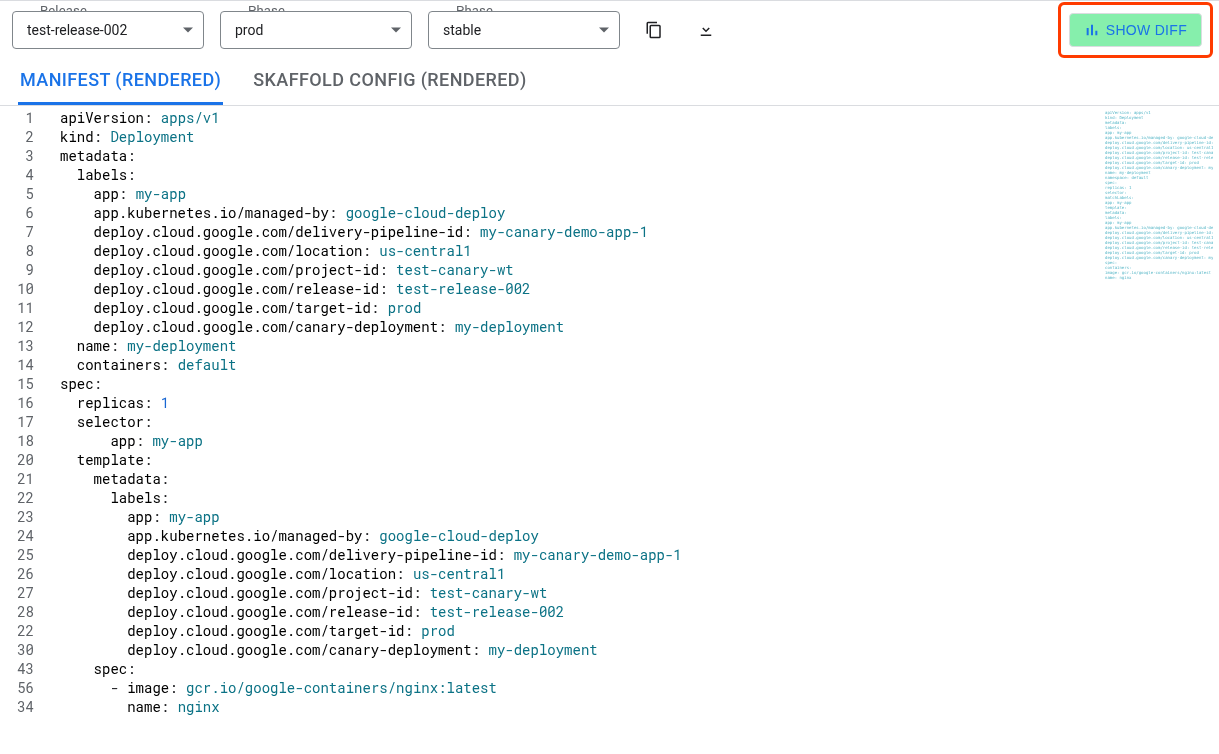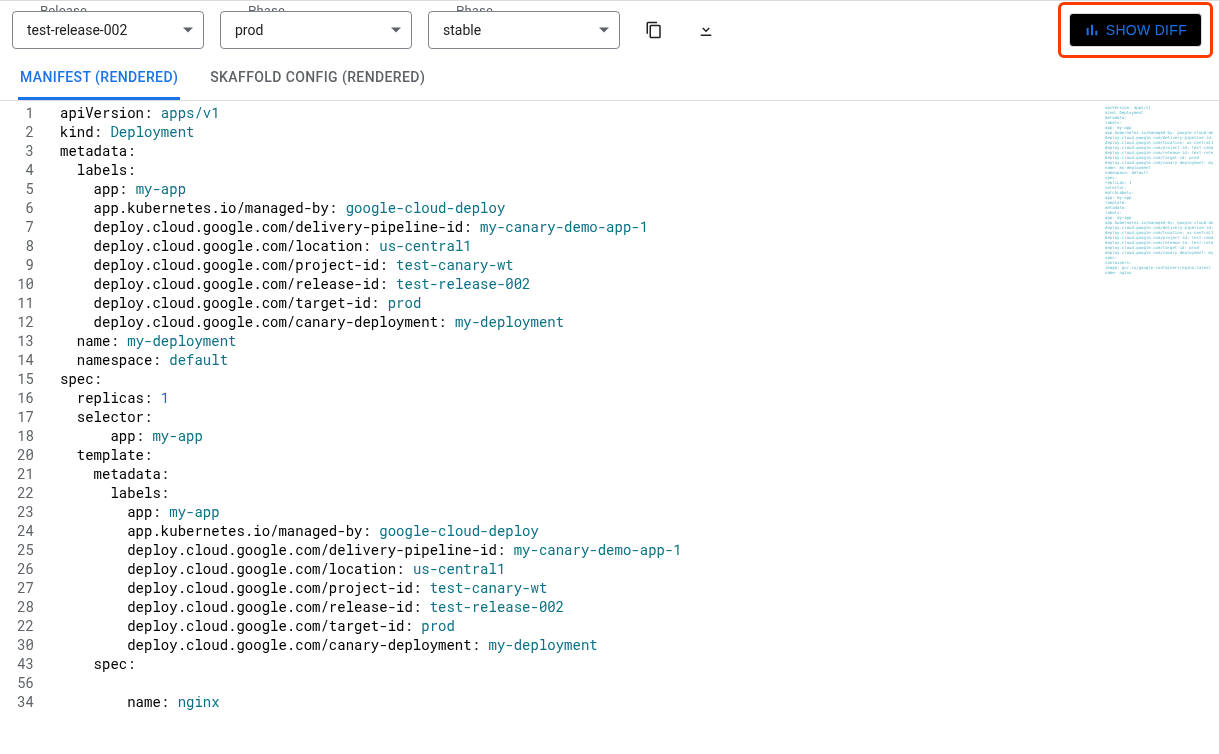--- a/index.html
+++ b/index.html
@@ -62,21 +62,21 @@
     border: none; background: none;
     display: flex; align-items: center; justify-content: center;
     cursor: pointer;
     color: #202124;
     border-radius: 50%;
   }
   .spacer { flex: 1 1 auto; }
   .show-diff-btn {
     border: 1px solid #dadce0;
     border-radius: 4px;
-    background: #000000;
+    background: #86efac;
     color: #1a73e8;
     font-weight: 500;
     font-size: 14px;
     padding: 8px 14px;
     letter-spacing: 0.3px;
     display: flex;
     align-items: flex-start;
     gap: 6px;
     cursor: pointer;
   }
@@ -89,21 +89,21 @@
     top: 2px;
   }
   .tabs {
     display: flex;
     gap: 28px;
     padding: 0 18px;
     border-bottom: 1px solid #dadce0;
   }
   .tab {
     padding: 12px 2px;
-    font-size: 14px;
+    font-size: 18px;
     letter-spacing: 0.4px;
     color: #5f6368;
     cursor: pointer;
     border-bottom: 3px solid transparent;
     font-weight: 500;
   }
   .tab.active {
     color: #1a73e8;
     border-bottom-color: #1a73e8;
   }
@@ -214,38 +214,38 @@
       <div class="code-line"><span class="gutter">4</span><span class="code">  <span class="tok-key">labels</span><span class="tok-punc">:</span></span></div>
       <div class="code-line"><span class="gutter">5</span><span class="code">    <span class="tok-key">app</span><span class="tok-punc">: </span><span class="tok-val">my-app</span></span></div>
       <div class="code-line"><span class="gutter">6</span><span class="code">    <span class="tok-key">app.kubernetes.io/managed-by</span><span class="tok-punc">: </span><span class="tok-val">google-cloud-deploy</span></span></div>
       <div class="code-line"><span class="gutter">7</span><span class="code">    <span class="tok-key">deploy.cloud.google.com/delivery-pipeline-id</span><span class="tok-punc">: </span><span class="tok-val">my-canary-demo-app-1</span></span></div>
       <div class="code-line"><span class="gutter">8</span><span class="code">    <span class="tok-key">deploy.cloud.google.com/location</span><span class="tok-punc">: </span><span class="tok-val">us-central1</span></span></div>
       <div class="code-line"><span class="gutter">9</span><span class="code">    <span class="tok-key">deploy.cloud.google.com/project-id</span><span class="tok-punc">: </span><span class="tok-val">test-canary-wt</span></span></div>
       <div class="code-line"><span class="gutter">10</span><span class="code">    <span class="tok-key">deploy.cloud.google.com/release-id</span><span class="tok-punc">: </span><span class="tok-val">test-release-002</span></span></div>
       <div class="code-line"><span class="gutter">11</span><span class="code">    <span class="tok-key">deploy.cloud.google.com/target-id</span><span class="tok-punc">: </span><span class="tok-val">prod</span></span></div>
       <div class="code-line"><span class="gutter">12</span><span class="code">    <span class="tok-key">deploy.cloud.google.com/canary-deployment</span><span class="tok-punc">: </span><span class="tok-val">my-deployment</span></span></div>
       <div class="code-line"><span class="gutter">13</span><span class="code">  <span class="tok-key">name</span><span class="tok-punc">: </span><span class="tok-val">my-deployment</span></span></div>
-      <div class="code-line"><span class="gutter">14</span><span class="code">  <span class="tok-key">namespace</span><span class="tok-punc">: </span><span class="tok-val">default</span></span></div>
+      <div class="code-line"><span class="gutter">14</span><span class="code">  <span class="tok-key">containers</span><span class="tok-punc">: </span><span class="tok-val">default</span></span></div>
       <div class="code-line"><span class="gutter">15</span><span class="code"><span class="tok-key">spec</span><span class="tok-punc">:</span></span></div>
       <div class="code-line"><span class="gutter">16</span><span class="code">  <span class="tok-key">replicas</span><span class="tok-punc">: </span><span class="tok-num">1</span></span></div>
       <div class="code-line"><span class="gutter">17</span><span class="code">  <span class="tok-key">selector</span><span class="tok-punc">:</span></span></div>
       <div class="code-line"><span class="gutter">18</span><span class="code">      <span class="tok-key">app</span><span class="tok-punc">: </span><span class="tok-val">my-app</span></span></div>
       <div class="code-line"><span class="gutter">20</span><span class="code">  <span class="tok-key">template</span><span class="tok-punc">:</span></span></div>
       <div class="code-line"><span class="gutter">21</span><span class="code">    <span class="tok-key">metadata</span><span class="tok-punc">:</span></span></div>
       <div class="code-line"><span class="gutter">22</span><span class="code">      <span class="tok-key">labels</span><span class="tok-punc">:</span></span></div>
       <div class="code-line"><span class="gutter">23</span><span class="code">        <span class="tok-key">app</span><span class="tok-punc">: </span><span class="tok-val">my-app</span></span></div>
       <div class="code-line"><span class="gutter">24</span><span class="code">        <span class="tok-key">app.kubernetes.io/managed-by</span><span class="tok-punc">: </span><span class="tok-val">google-cloud-deploy</span></span></div>
       <div class="code-line"><span class="gutter">25</span><span class="code">        <span class="tok-key">deploy.cloud.google.com/delivery-pipeline-id</span><span class="tok-punc">: </span><span class="tok-val">my-canary-demo-app-1</span></span></div>
       <div class="code-line"><span class="gutter">26</span><span class="code">        <span class="tok-key">deploy.cloud.google.com/location</span><span class="tok-punc">: </span><span class="tok-val">us-central1</span></span></div>
       <div class="code-line"><span class="gutter">27</span><span class="code">        <span class="tok-key">deploy.cloud.google.com/project-id</span><span class="tok-punc">: </span><span class="tok-val">test-canary-wt</span></span></div>
       <div class="code-line"><span class="gutter">28</span><span class="code">        <span class="tok-key">deploy.cloud.google.com/release-id</span><span class="tok-punc">: </span><span class="tok-val">test-release-002</span></span></div>
       <div class="code-line"><span class="gutter">22</span><span class="code">        <span class="tok-key">deploy.cloud.google.com/target-id</span><span class="tok-punc">: </span><span class="tok-val">prod</span></span></div>
       <div class="code-line"><span class="gutter">30</span><span class="code">        <span class="tok-key">deploy.cloud.google.com/canary-deployment</span><span class="tok-punc">: </span><span class="tok-val">my-deployment</span></span></div>
       <div class="code-line"><span class="gutter">43</span><span class="code">    <span class="tok-key">spec</span><span class="tok-punc">:</span></span></div>
-      <div class="code-line"><span class="gutter">56</span></div>
+      <div class="code-line"><span class="gutter">56</span><span class="code">      - <span class="tok-key">image</span><span class="tok-punc">: </span><span class="tok-val">gcr.io/google-containers/nginx:latest</span></span></div>
       <div class="code-line"><span class="gutter">34</span><span class="code">        <span class="tok-key">name</span><span class="tok-punc">: </span><span class="tok-val">nginx</span></span></div>
     </div>
   <div class="minimap" id="minimap">
       <div class="mm-line">apiVersion: apps/v1</div>
       <div class="mm-line">kind: Deployment</div>
       <div class="mm-line">metadata:</div>
       <div class="mm-line">  labels:</div>
       <div class="mm-line">    app: my-app</div>
       <div class="mm-line">    app.kubernetes.io/managed-by: google-cloud-deploy</div>
       <div class="mm-line">    deploy.cloud.google.com/delivery-pipeline-id: my-canary-demo-app-1</div>

